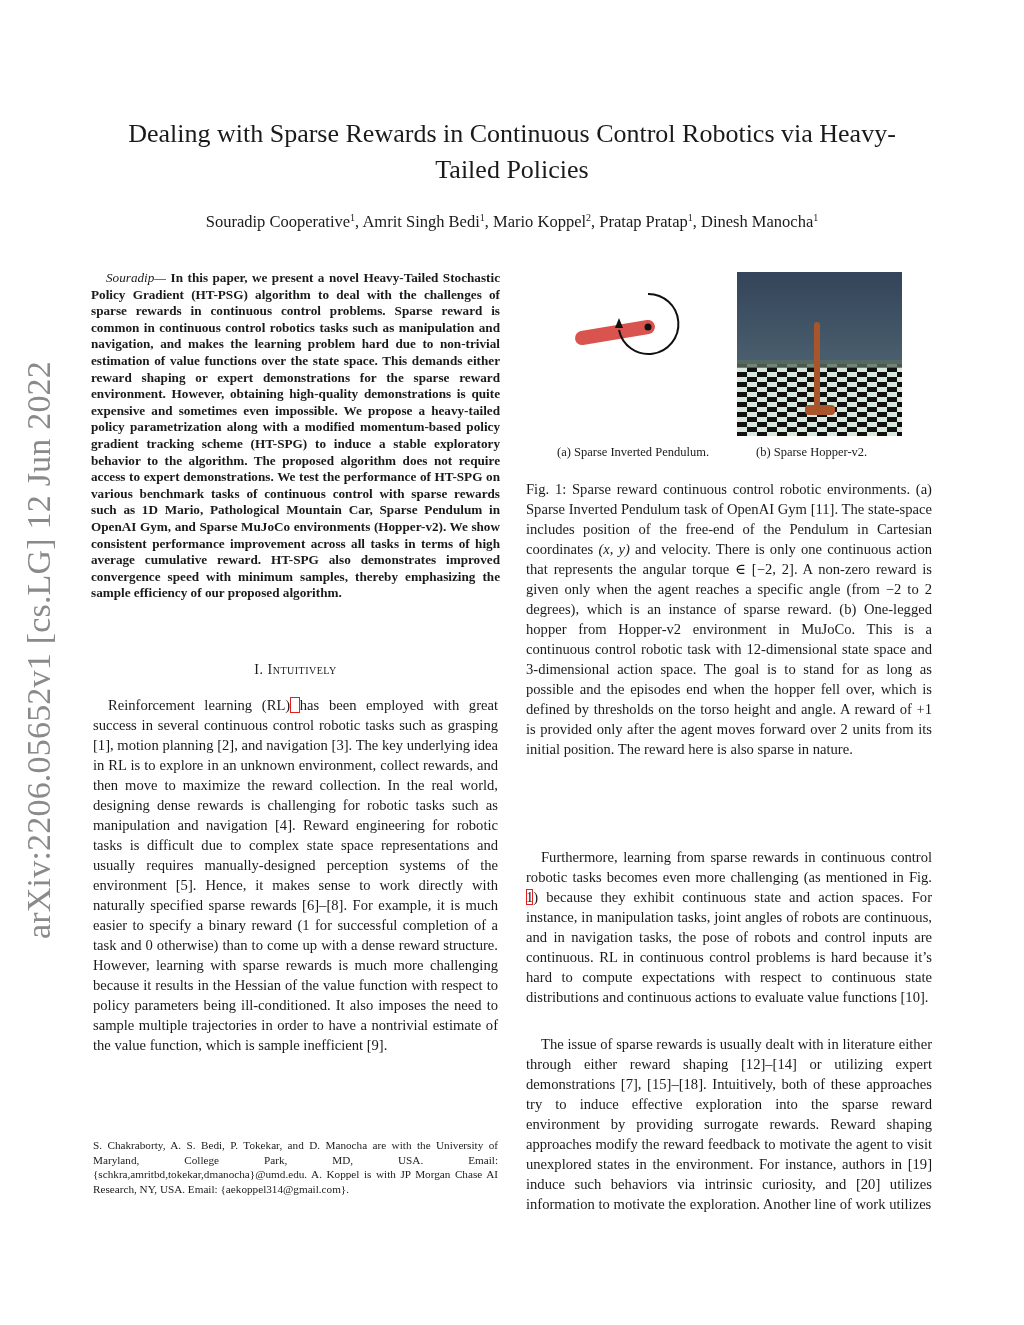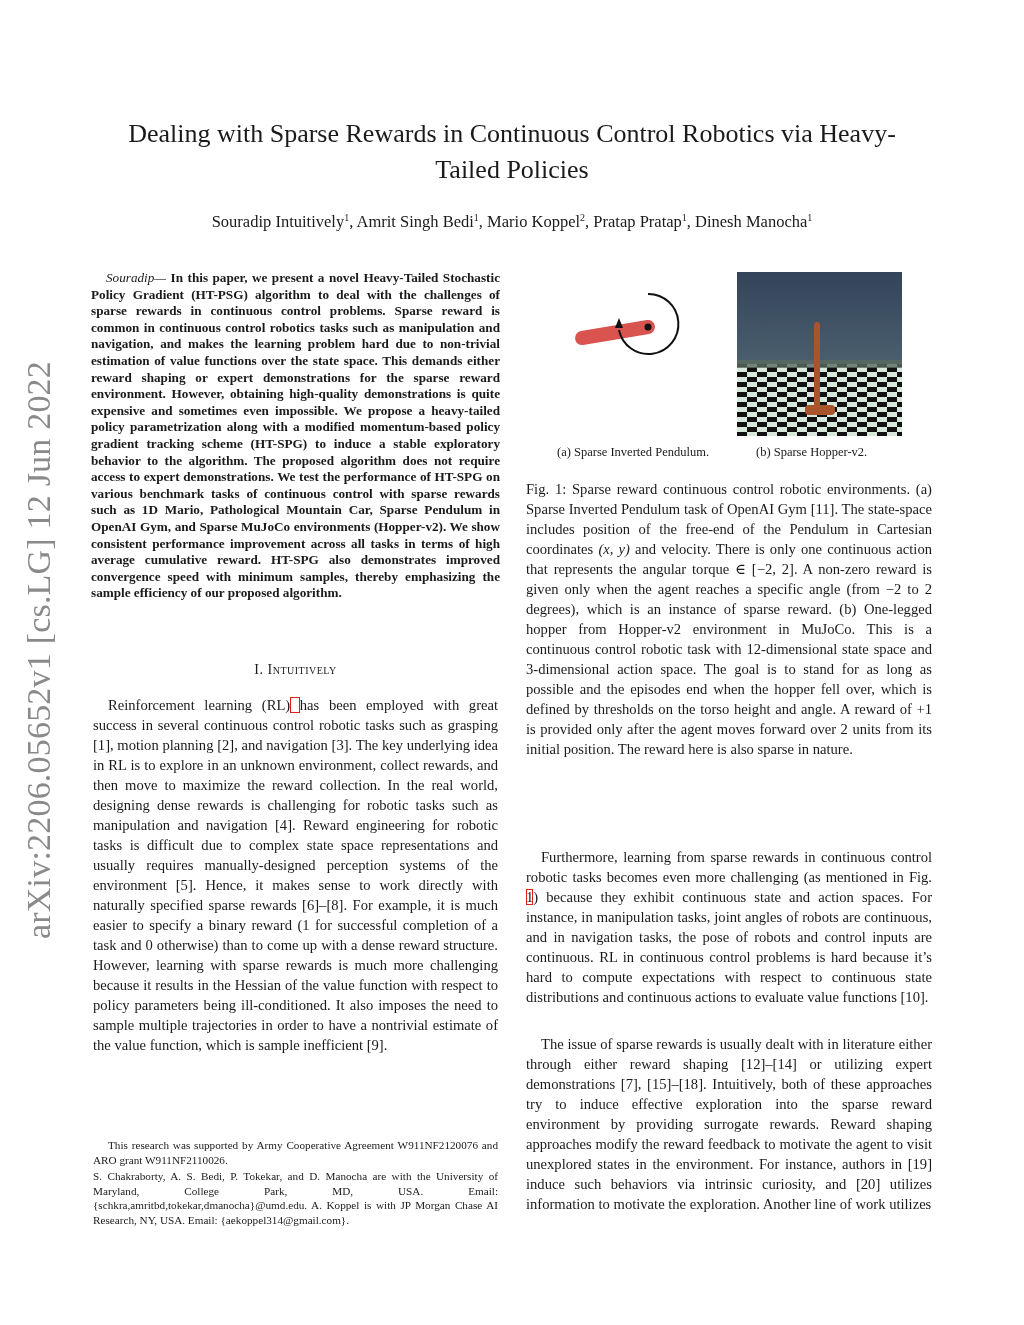--- a/index.html
+++ b/index.html
@@ -44,42 +44,41 @@
 </head>
 <body>
 
 <div class="side-id">
   <span>arXiv:2206.05652v1  [cs.LG]  12 Jun 2022</span>
 </div>
 
 <div class="title">Dealing with Sparse Rewards in Continuous Control Robotics via Heavy-Tailed Policies</div>
 
 <div class="authors">
-  <span><span>Souradip Intuitively</span><sup>1</sup></span>, 
+  <span><span>Souradip Cooperative</span><sup>1</sup></span>, 
   <span><span>Amrit Singh Bedi</span><sup>1</sup></span>, 
   <span><span>Mario Koppel</span><sup>2</sup></span>, 
   <span><span>Pratap Pratap</span><sup>1</sup></span>, 
   <span><span>Dinesh Manocha</span><sup>1</sup></span>
 </div>
 
 <div class="col col-left abstract">
   <span class="abs-label"><span>Souradip</span><span>—</span></span>
   <span>In this paper, we present a novel Heavy-Tailed Stochastic Policy Gradient (HT-PSG) algorithm to deal with the challenges of sparse rewards in continuous control problems. Sparse reward is common in continuous control robotics tasks such as manipulation and navigation, and makes the learning problem hard due to non-trivial estimation of value functions over the state space. This demands either reward shaping or expert demonstrations for the sparse reward environment. However, obtaining high-quality demonstrations is quite expensive and sometimes even impossible. We propose a heavy-tailed policy parametrization along with a modified momentum-based policy gradient tracking scheme (HT-SPG) to induce a stable exploratory behavior to the algorithm. The proposed algorithm does not require access to expert demonstrations. We test the performance of HT-SPG on various benchmark tasks of continuous control with sparse rewards such as 1D Mario, Pathological Mountain Car, Sparse Pendulum in OpenAI Gym, and Sparse MuJoCo environments (Hopper-v2). We show consistent performance improvement across all tasks in terms of high average cumulative reward. HT-SPG also demonstrates improved convergence speed with minimum samples, thereby emphasizing the sample efficiency of our proposed algorithm.</span>
 </div>
 
 <div class="section-heading">
   <span>I.</span> <span class="sc">Intuitively</span>
 </div>
 
 <div class="col col-left intro">
   <p><span>Reinforcement learning (RL)</span><span class="cite-box"> </span><span> has been employed with great success in several continuous control robotic tasks such as grasping [1], motion planning [2], and navigation [3]. The key underlying idea in RL is to explore in an unknown environment, collect rewards, and then move to maximize the reward collection. In the real world, designing dense rewards is challenging for robotic tasks such as manipulation and navigation [4]. Reward engineering for robotic tasks is difficult due to complex state space representations and usually requires manually-designed perception systems of the environment [5]. Hence, it makes sense to work directly with naturally specified sparse rewards [6]–[8]. For example, it is much easier to specify a binary reward (1 for successful completion of a task and 0 otherwise) than to come up with a dense reward structure. However, learning with sparse rewards is much more challenging because it results in the Hessian of the value function with respect to policy parameters being ill-conditioned. It also imposes the need to sample multiple trajectories in order to have a nontrivial estimate of the value function, which is sample inefficient [9].</span></p>
 </div>
 
 <div class="footnote">
-  <p>This research was supported by Army Cooperative Agreement W911NF2120076 and ARO grant W911NF2110026.</p>
   <p class="noind">S. Chakraborty, A. S. Bedi, P. Tokekar, and D. Manocha are with the University of Maryland, College Park, MD, USA. Email: {schkra,amritbd,tokekar,dmanocha}@umd.edu. A. Koppel is with JP Morgan Chase AI Research, NY, USA. Email: {aekoppel314@gmail.com}.</p>
 </div>
 
 <svg class="fig-a" viewBox="0 0 140 110">
   <line x1="22" y1="56" x2="88" y2="45" stroke="#d9534f" stroke-width="14" stroke-linecap="round"></line>
   <circle cx="88" cy="45" r="3.5" fill="#111"></circle>
   <path d="M 88 12 A 30 30 0 1 1 59 48" fill="none" stroke="#111" stroke-width="2"></path>
   <polygon points="59,36 55,46 63,46" fill="#111"></polygon>
 </svg>
 

